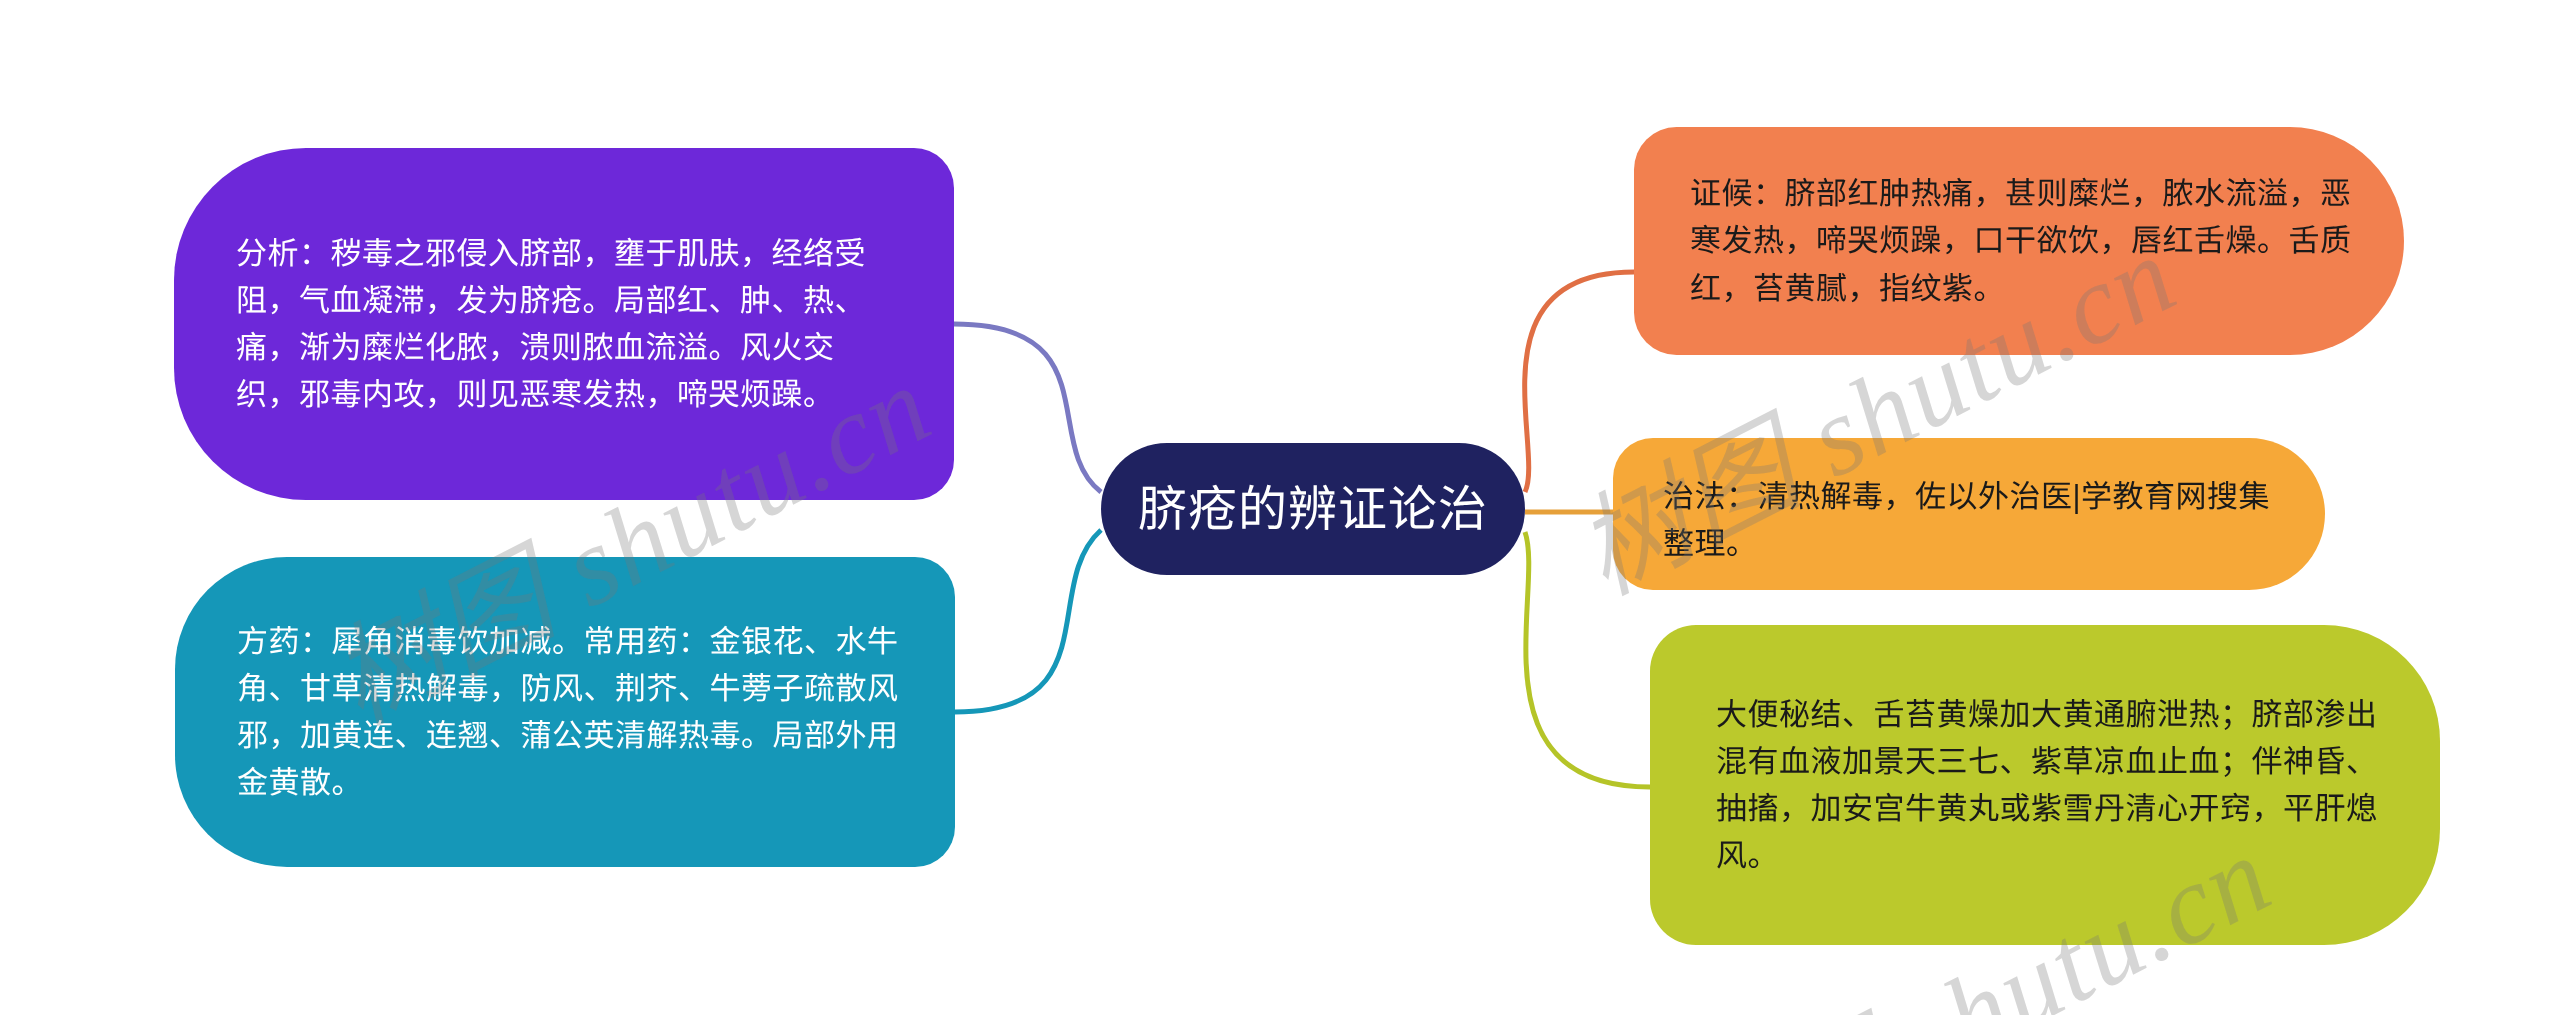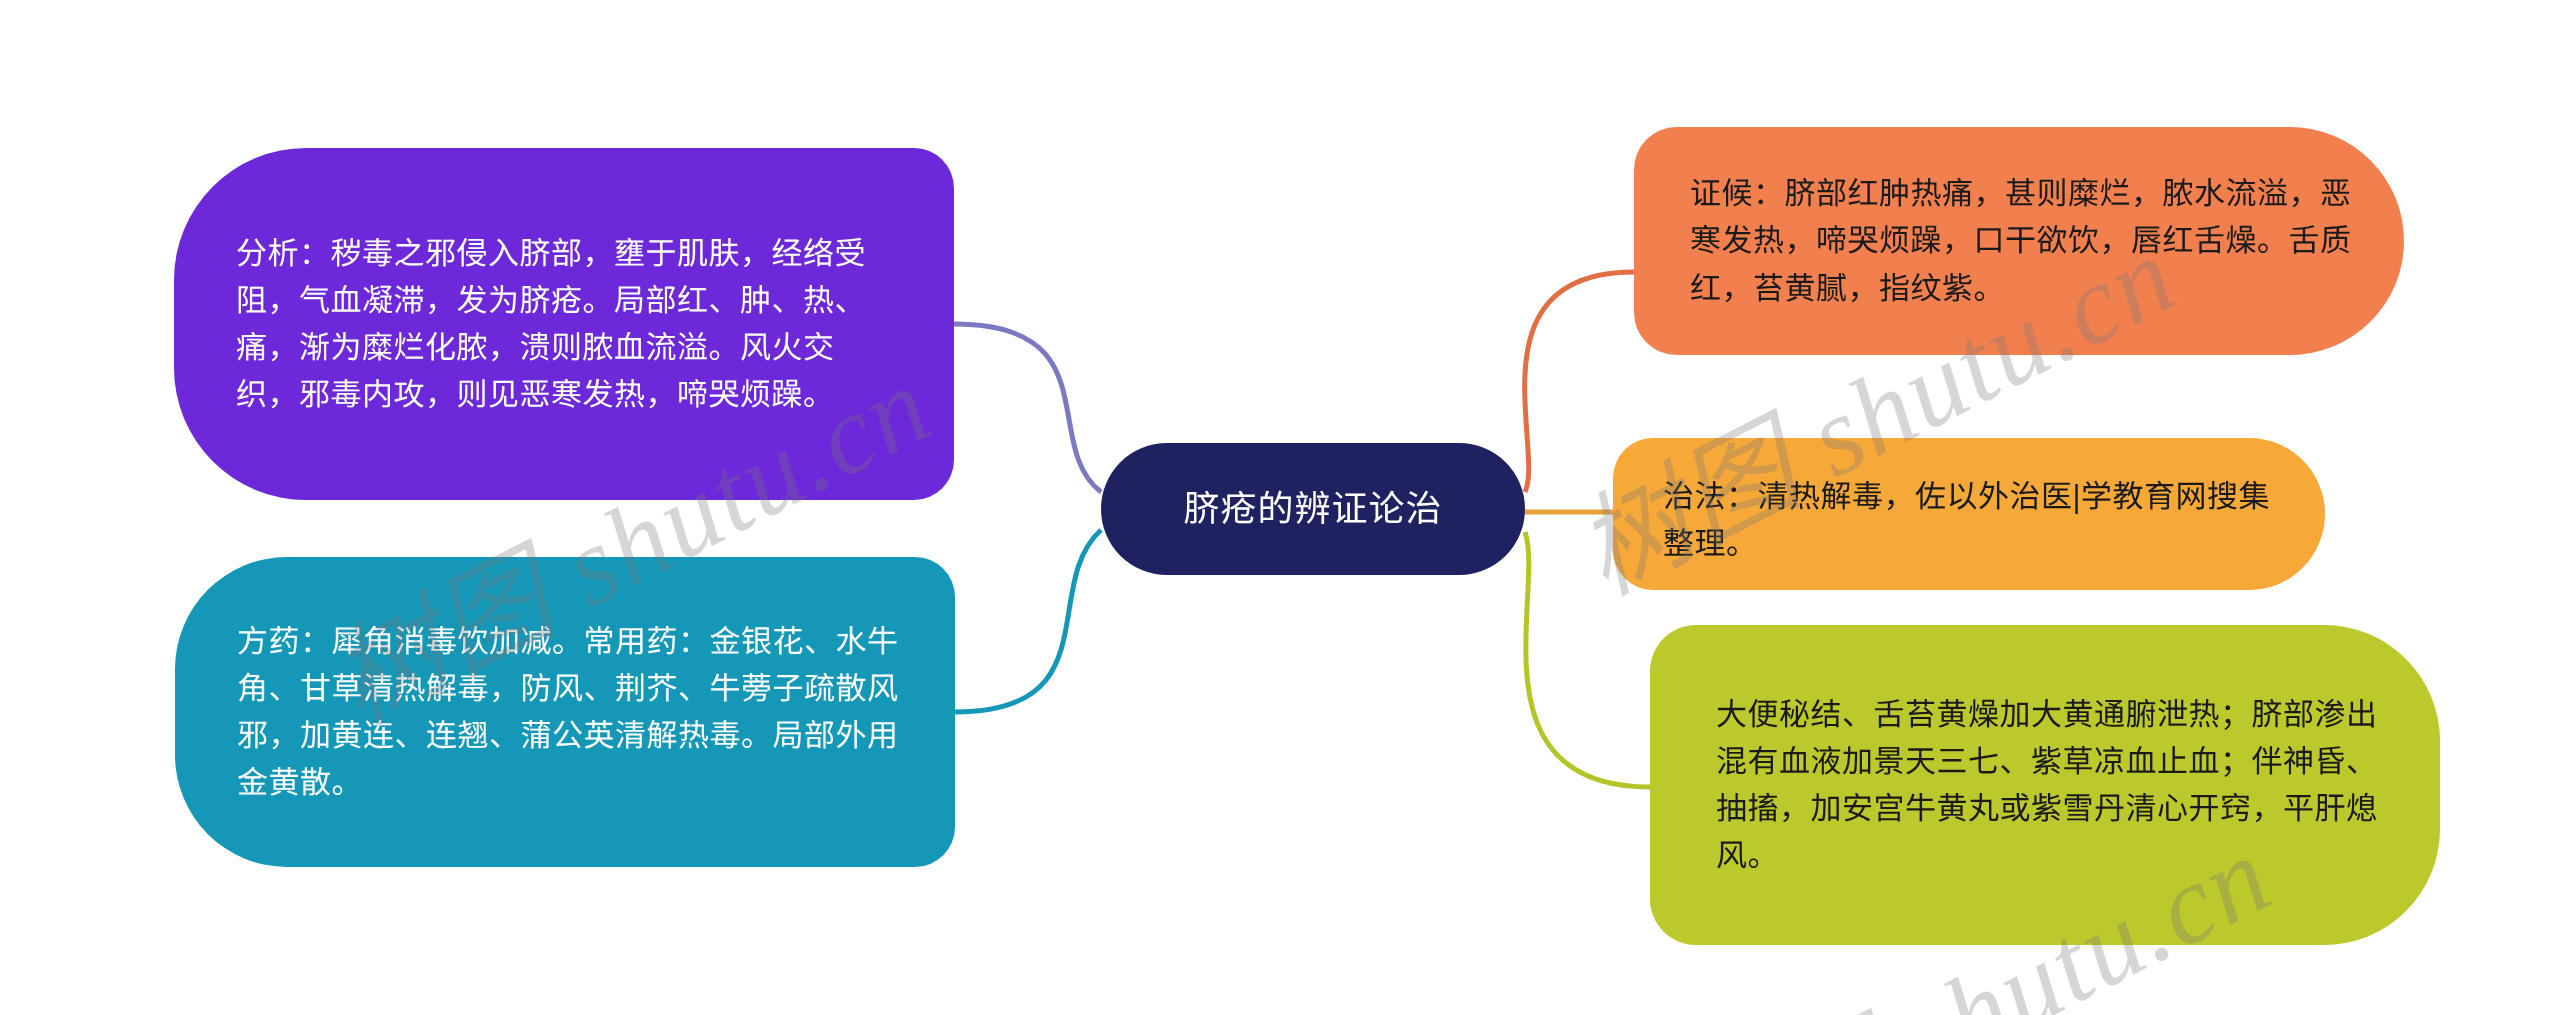--- a/index.html
+++ b/index.html
@@ -72,21 +72,21 @@
     top: 443px;
     width: 424px;
     height: 132px;
     background: #1f2260;
     border-radius: 66px;
     justify-content: center;
     z-index: 4;
   }
   #root-node .node-text {
     color: #ffffff;
-    font-size: 36px;
+    font-size: 49px;
     text-align: center;
     letter-spacing: 1px;
     line-height: 1.2;
   }
 
   
   .branch .node-text {
     font-size: 31px;
     padding: 0;
   }

